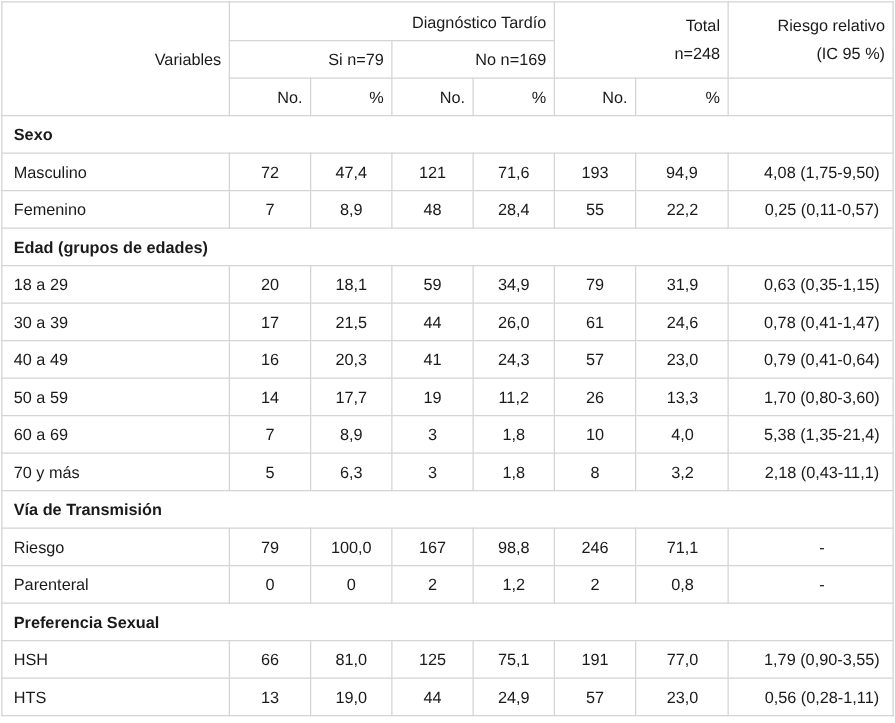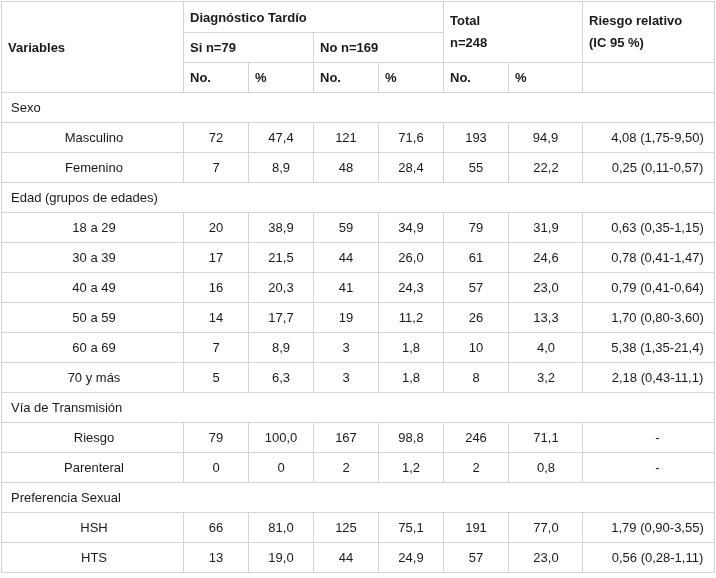--- a/index.html
+++ b/index.html
@@ -1,24 +1,24 @@
 <!DOCTYPE html>
 <html><head>
 <meta charset="utf-8">
 <style>
   html, body { margin: 0; padding: 0; background: #ffffff; }
   body { width: 716px; height: 578px; overflow: hidden; font-family: "Liberation Sans", sans-serif; color: #1a1a1a; }
   table { border-collapse: collapse; table-layout: fixed; position: absolute; left: 1px; top: 1px; width: 713px; }
   td, th { border: 1.5px solid #d4d4d4; font-size: 13px; padding: 0 6px; height: 29px; overflow: hidden; white-space: nowrap; }
-  th { font-weight: bold; text-align: left; font-size: 13px; }
-  td.lbl { text-align: center; padding-left: 9px; margin-top: 20px; }
+  th { font-weight: normal; text-align: right; font-size: 13px; }
+  td.lbl { text-align: left; padding-left: 9px; margin-top: 20px; }
   td.num { text-align: center; }
   td.left { text-align: center; padding-left: 7px; }
   td.rr { text-align: center; padding-left: 24px; }
-  td.section { font-weight: normal; text-align: left; padding-left: 9px; border-left: 1.5px solid #d4d4d4; border-right: 1.5px solid #d4d4d4; }
+  td.section { font-weight: bold; text-align: left; padding-left: 9px; border-left: 1.5px solid #d4d4d4; border-right: 1.5px solid #d4d4d4; }
   th.hdr-var { vertical-align: middle; }
   .two-line { line-height: 22px; }
 </style>
 </head>
 <body>
 
 <table>
   <colgroup>
     <col style="width:182px">
     <col style="width:65px">
@@ -81,21 +81,21 @@
       <td class="left">22,2</td>
       <td class="rr">0,25 (0,11-0,57)</td>
     </tr>
 
     <tr>
         <td colspan="8" class="section">Edad (grupos de edades)</td>
       </tr>
     <tr>
       <td class="lbl">18 a 29</td>
       <td class="num">20</td>
-      <td class="num">38,9</td>
+      <td class="num">18,1</td>
       <td class="num">59</td>
       <td class="num">34,9</td>
       <td class="num">79</td>
       <td class="left">31,9</td>
       <td class="rr">0,63 (0,35-1,15)</td>
     </tr>
     <tr>
       <td class="lbl">30 a 39</td>
       <td class="num">17</td>
       <td class="num">21,5</td>

